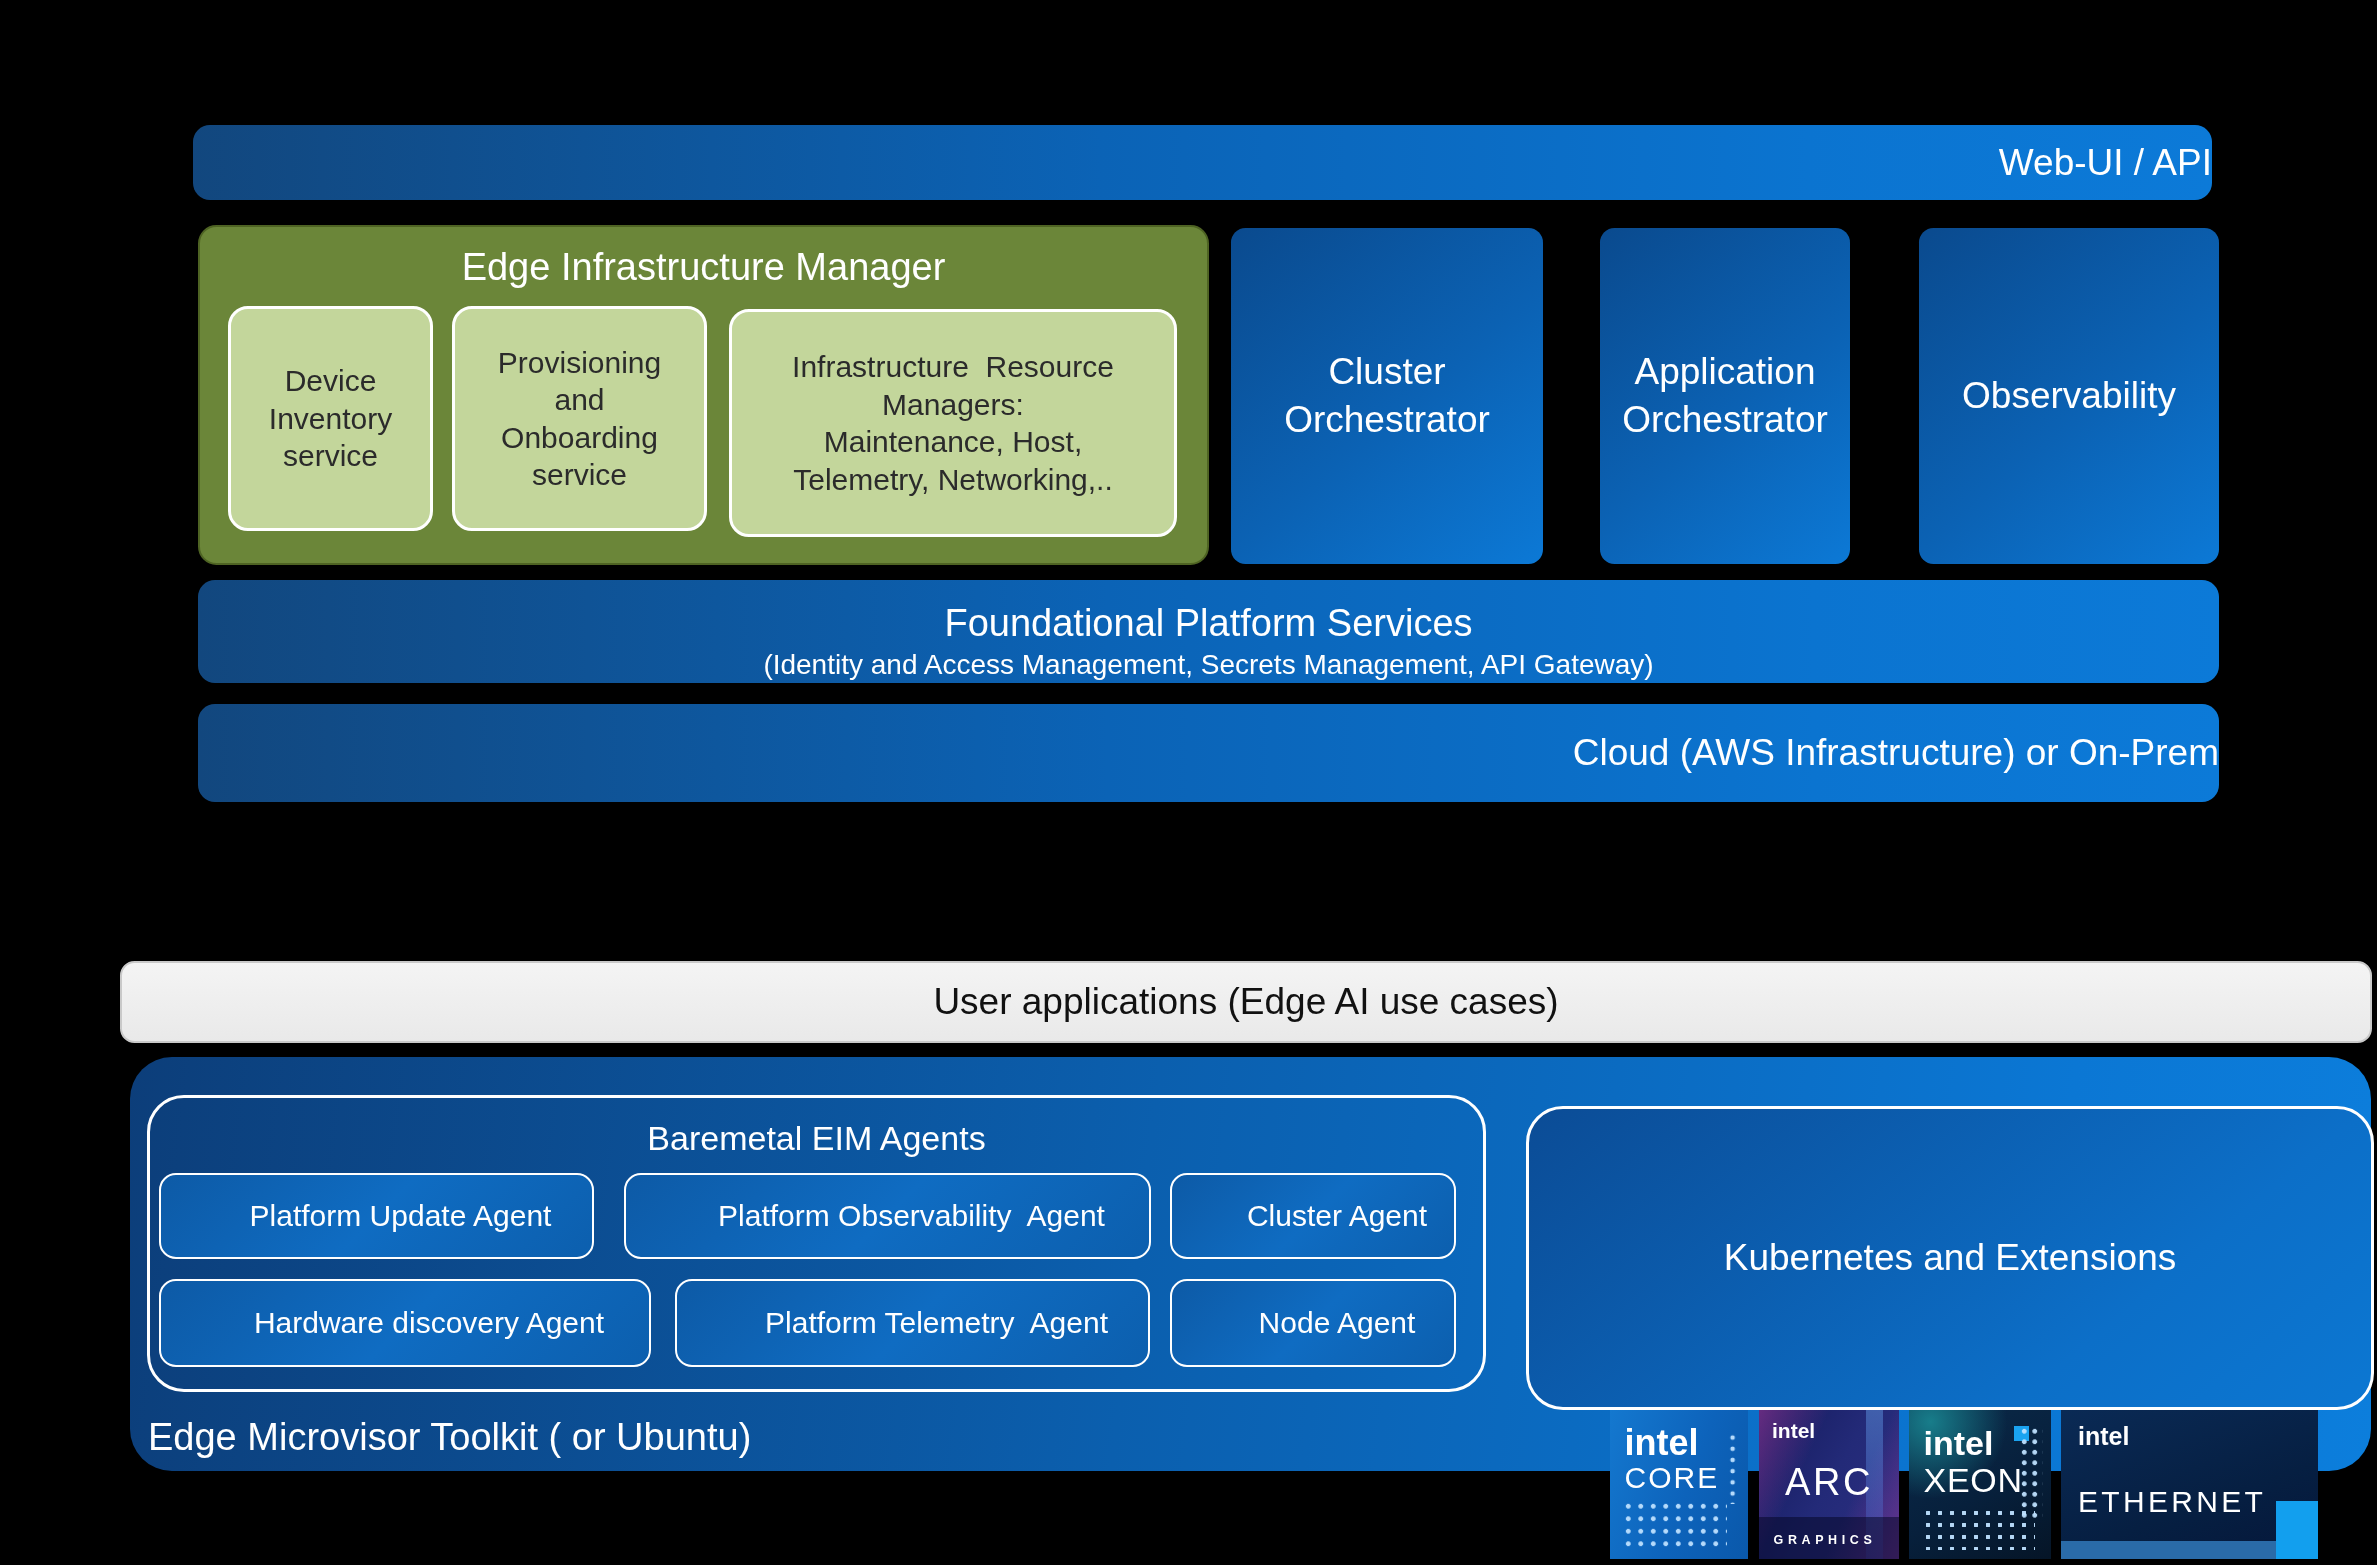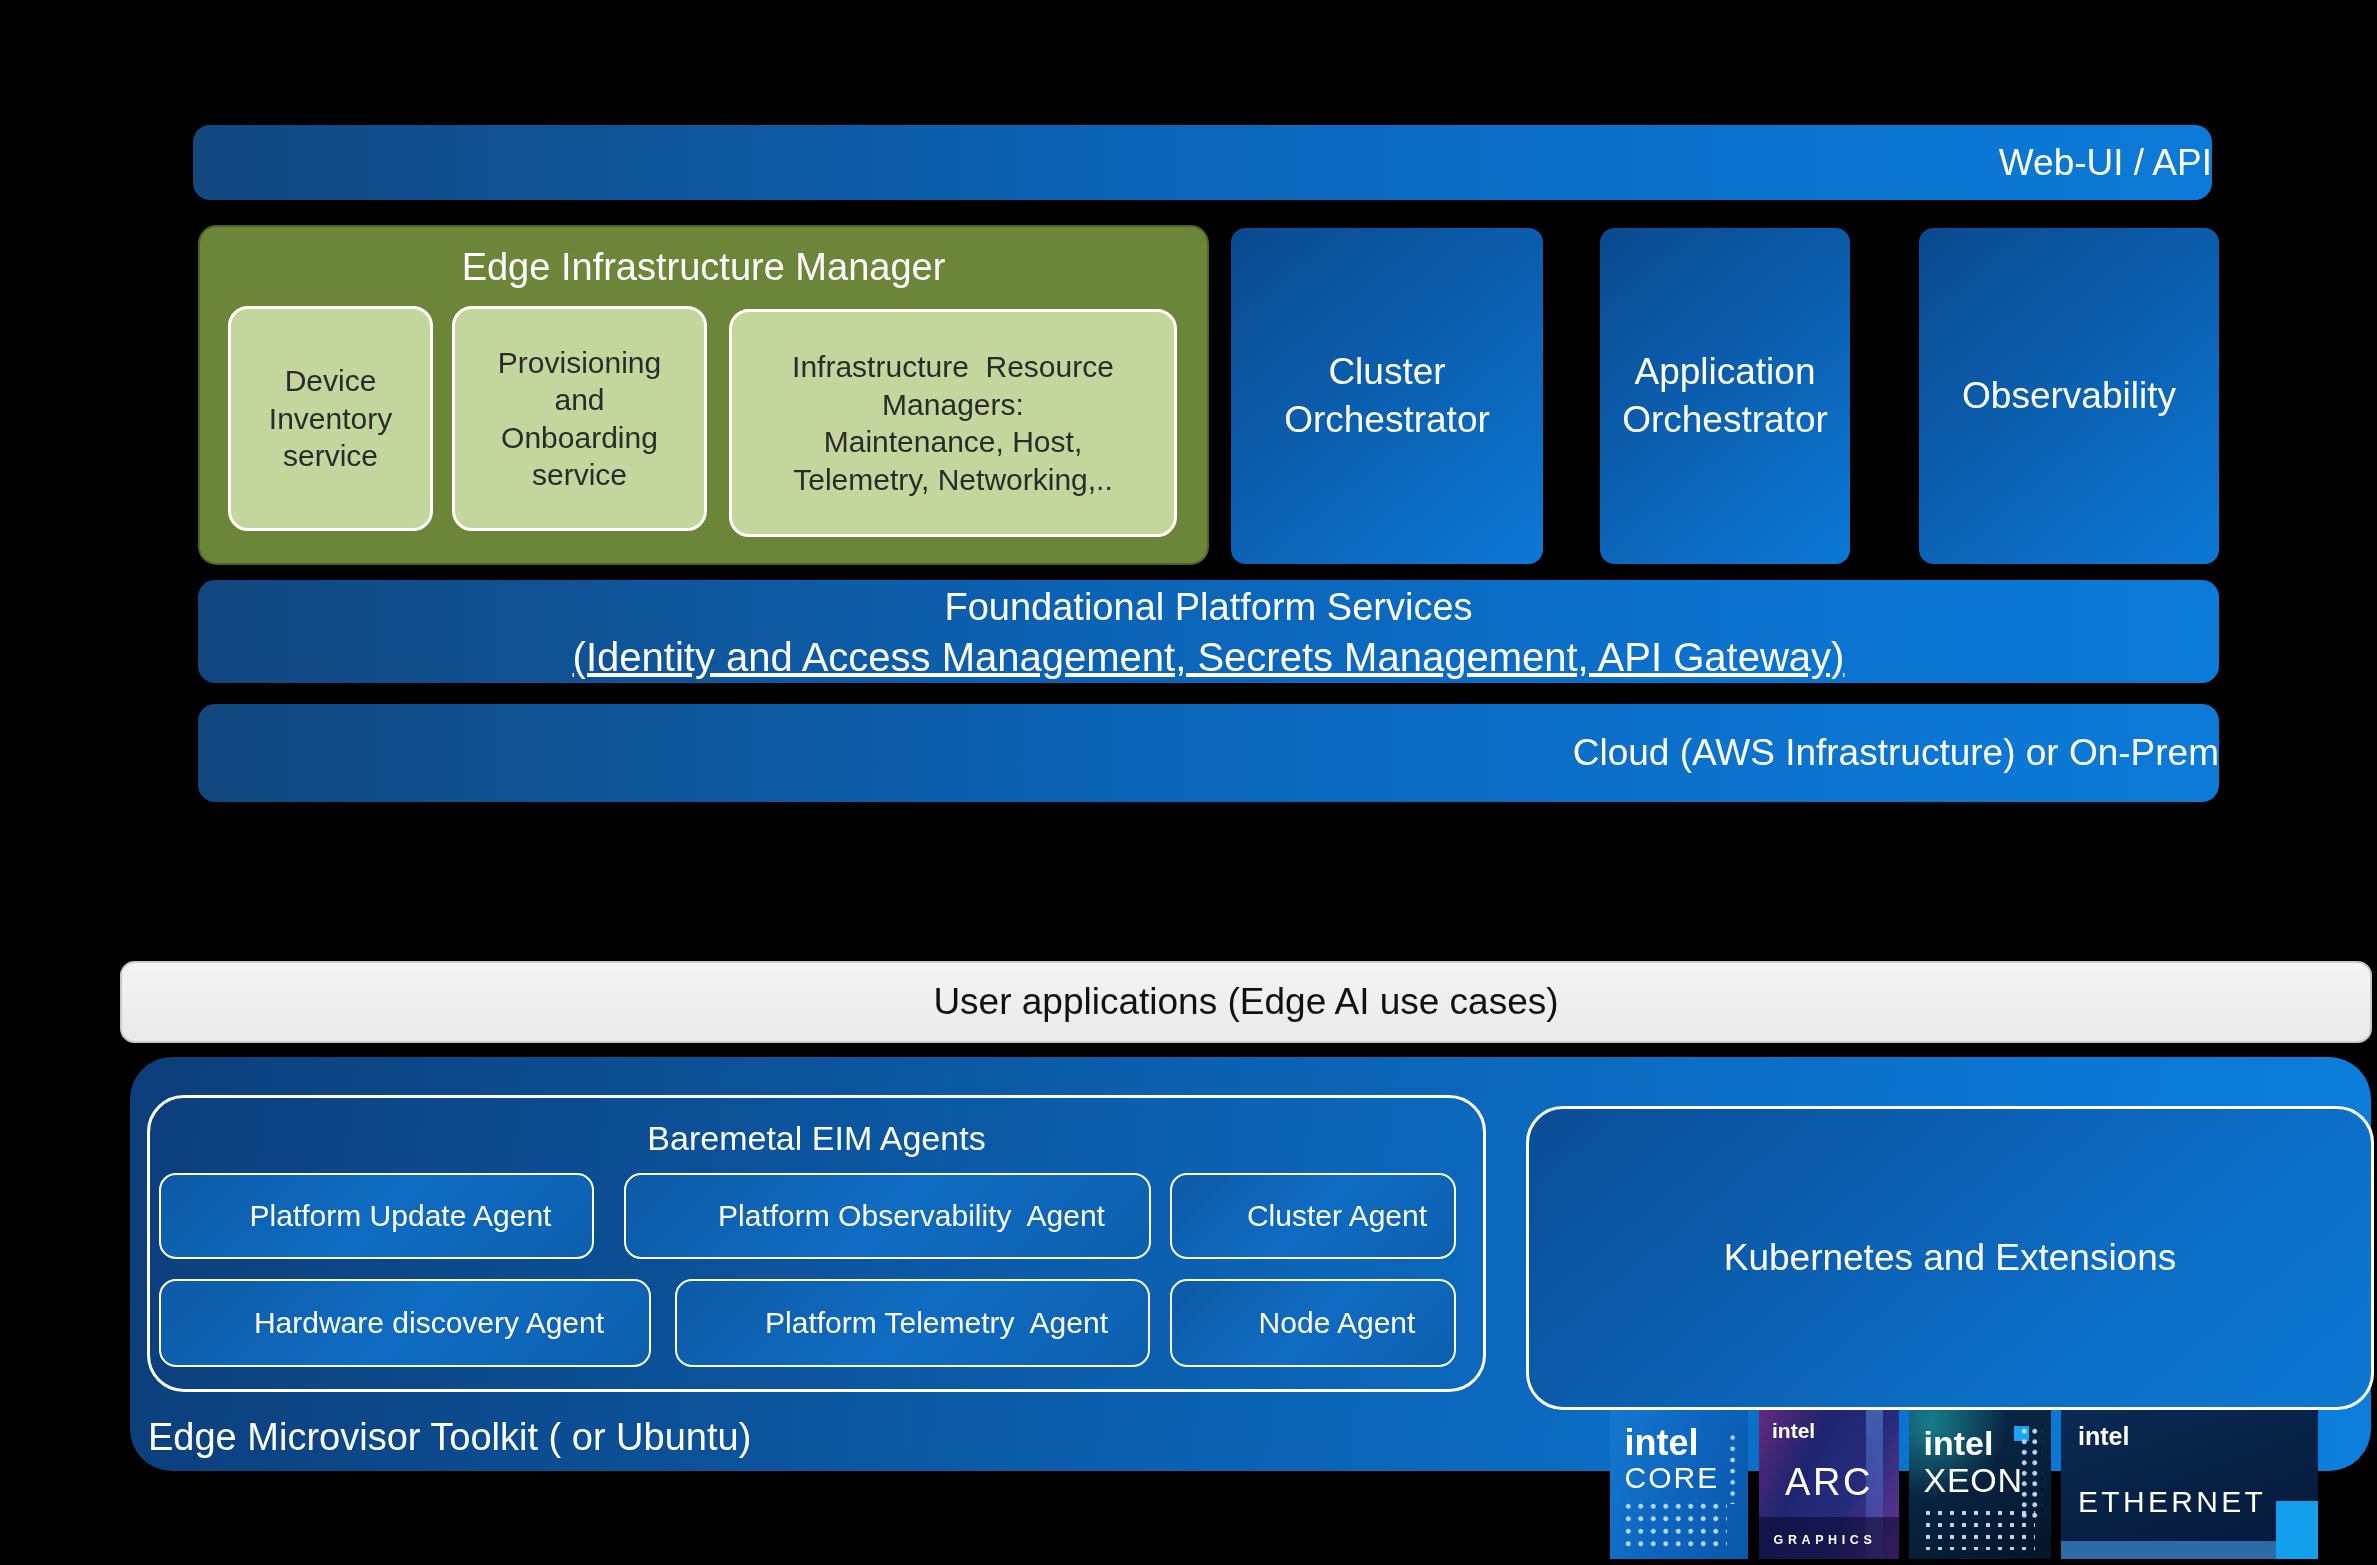--- a/index.html
+++ b/index.html
@@ -20,21 +20,21 @@
   .gcard{background:#c3d69b;border:3.3px solid #ffffff;border-radius:20px;color:#2b2b2b;font-size:30px;line-height:1.25;}
   .gc1{left:228px;top:306px;width:205px;height:225px;}
   .gc2{left:452px;top:306px;width:255px;height:225px;}
   .gc3{left:729px;top:309px;width:448px;height:228px;}
   .orch{font-size:37px;line-height:1.3;}
   .oc1{left:1231px;top:228px;width:312px;height:336px;}
   .oc2{left:1575px;top:228px;width:250px;height:336px;margin-left:25px;}
   .oc3{left:1919px;top:228px;width:300px;height:336px;}
   .fps{left:198px;top:580px;width:2021px;height:103px;}
   .fps .t1{font-size:38px;line-height:1.2;}
-  .fps .t2{font-size:40px;line-height:1.3;text-decoration:underline;}
+  .fps .t2{font-size:28px;line-height:1.3;}
   .cloudbar{left:198px;top:704px;width:2021px;height:98px;font-size:37px;}
   .userapps{left:120px;top:961px;width:2252px;height:82px;border-radius:14.5px;
             background:linear-gradient(180deg,#f4f4f4,#e9e9e9);border:2px solid #c9c9c9;
             color:#111;font-size:37px;}
   .container{left:130px;top:1057px;width:2241px;height:414px;border-radius:42px;
              background:linear-gradient(97deg,#0c3e7a 0%,#0b5fae 45%,#0b77d4 85%,#0c7edc 100%);}
   .baremetal{left:147px;top:1095px;width:1339px;height:297px;border:3.3px solid #fff;border-radius:37px;background:transparent;}
   .bmtitle{left:147px;top:1119px;width:1339px;font-size:34px;text-align:center;}
   .agent{border:2.6px solid #fff;border-radius:17px;font-size:30px;
          background:linear-gradient(135deg,#0d5aa6 0%,#0f6cc2 50%,#0c5fae 100%);padding-left:48px;}

